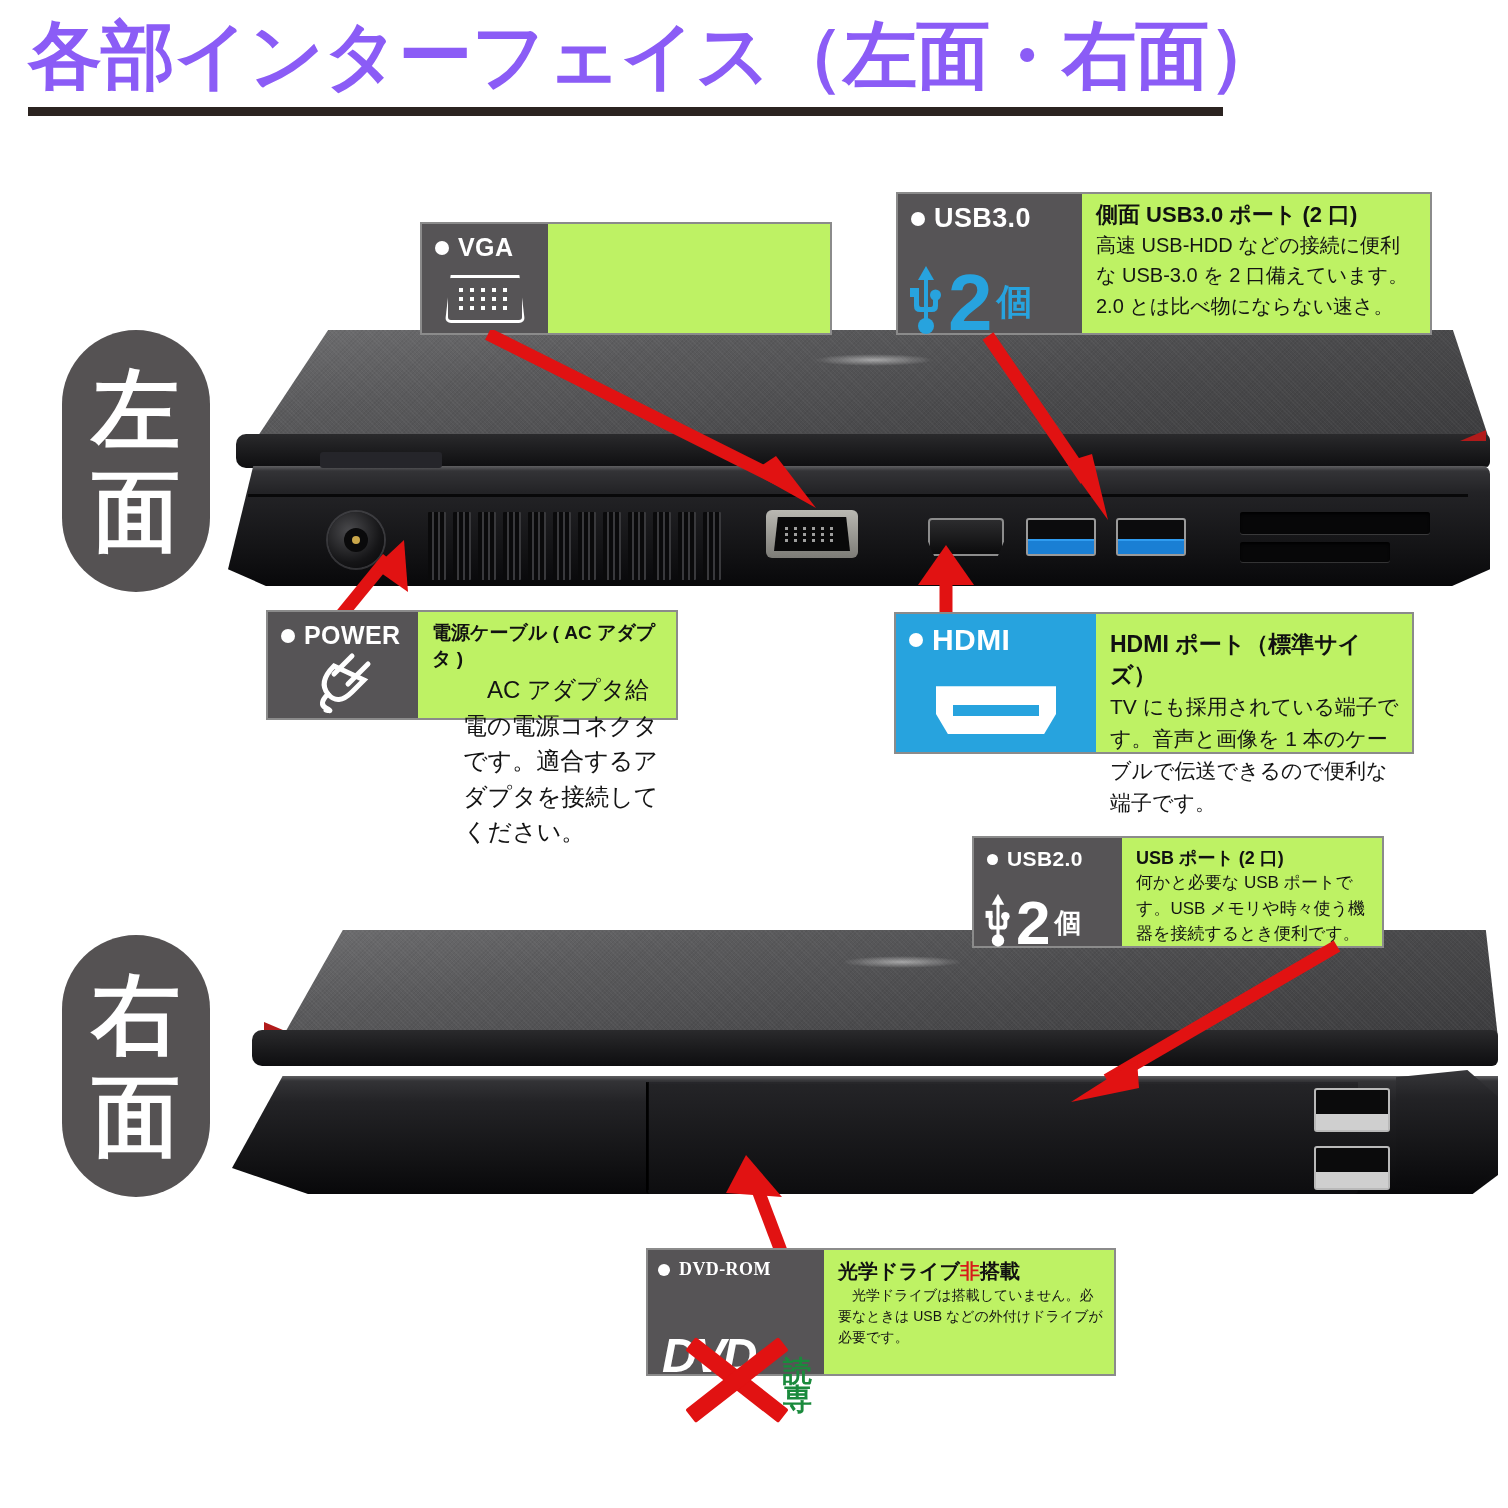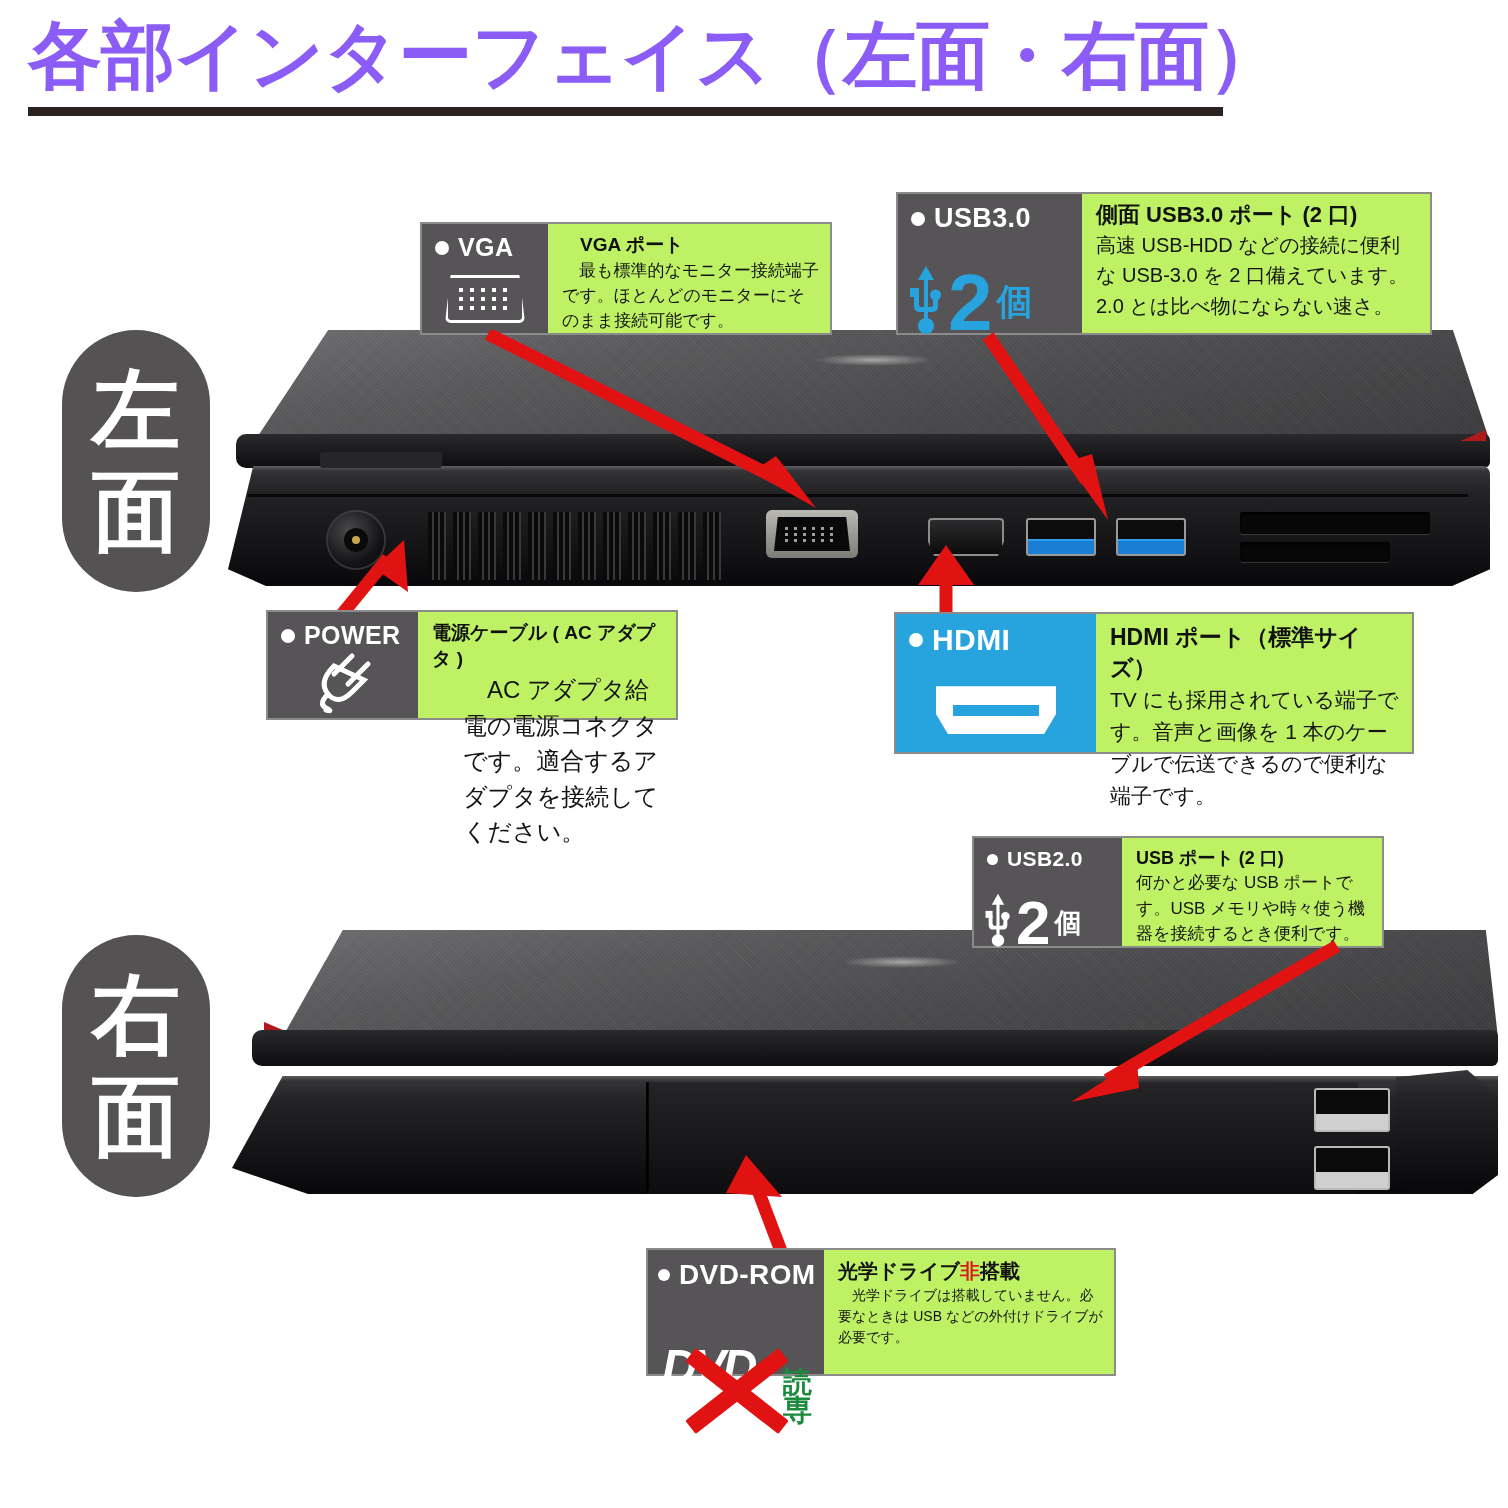--- a/index.html
+++ b/index.html
@@ -243,24 +243,20 @@
         <span class="dot"></span>
         <span>VGA</span>
       </div>
       <div class="ic-stage">
         <div class="vga-glyph">
           <i></i>
           <i></i>
           <i></i>
         </div>
       </div>
-    </div>
-    <div class="co-body">
-      <div class="co-title" style="font-size:19px;padding-left:18px;">VGA ポート</div>
-      <div class="co-desc" style="font-size:17px;line-height:1.48;">　最も標準的なモニター接続端子です。ほとんどのモニターにそのまま接続可能です。</div>
     </div>
   </div>
 
   <div class="callout" style="left:896px;top:192px;width:536px;height:143px;">
     <div class="co-icon" style="width:184px;">
       <div class="co-badge" style="font-size:27px;">
         <span class="dot"></span>
         <span>USB3.0</span>
       </div>
       <div class="ic-stage">
@@ -339,21 +335,21 @@
       <div class="co-badge" style="font-size:30px;">
         <span class="dot"></span>
         <span>HDMI</span>
       </div>
       <div class="ic-stage">
         <div class="hdmi-glyph">
           <i></i>
         </div>
       </div>
     </div>
-    <div class="co-body" style="padding-top:8px;">
+    <div class="co-body" style="padding-top:8px;margin-top:7px;">
       <div class="co-title" style="font-size:23px;">HDMI ポート（標準サイズ）</div>
       <div class="co-desc" style="font-size:21px;line-height:1.52;">TV にも採用されている端子です。音声と画像を 1 本のケーブルで伝送できるので便利な端子です。</div>
     </div>
   </div>
 
   <div class="side-pill" id="pill-right">
     <span>右</span>
     <span>面</span>
   </div>
 
@@ -422,21 +418,21 @@
     <path d="M16 162 L82 120 L84 148 Z" fill="#e11212"></path>
   </svg>
 
   <svg class="arrow" style="left:700px;top:1155px;width:130px;height:110px;" viewBox="0 0 130 110">
     <path d="M84 104 L56 30" stroke="#e11212" stroke-width="13" fill="none"></path>
     <path d="M46 0 L82 42 L26 38 Z" fill="#e11212"></path>
   </svg>
 
   <div class="callout" style="left:646px;top:1248px;width:470px;height:128px;">
     <div class="co-icon" style="width:176px;">
-      <div class="co-badge" style="font-size:28px;padding-left:10px;">
+      <div class="co-badge" style="font-size:18px;padding-left:10px;font-family:Liberation Serif, serif;">
         <span class="dot" style="width:12px;height:12px;"></span>
         <span>DVD-ROM</span>
       </div>
       <div class="ic-stage">
         <div class="dvd-glyph">
           <div class="dvd-word">DVD</div>
           <div class="dvd-disc"></div>
           <div class="dvd-ko">読<br>専</div>
           <div class="dvd-x">
             <i></i>

